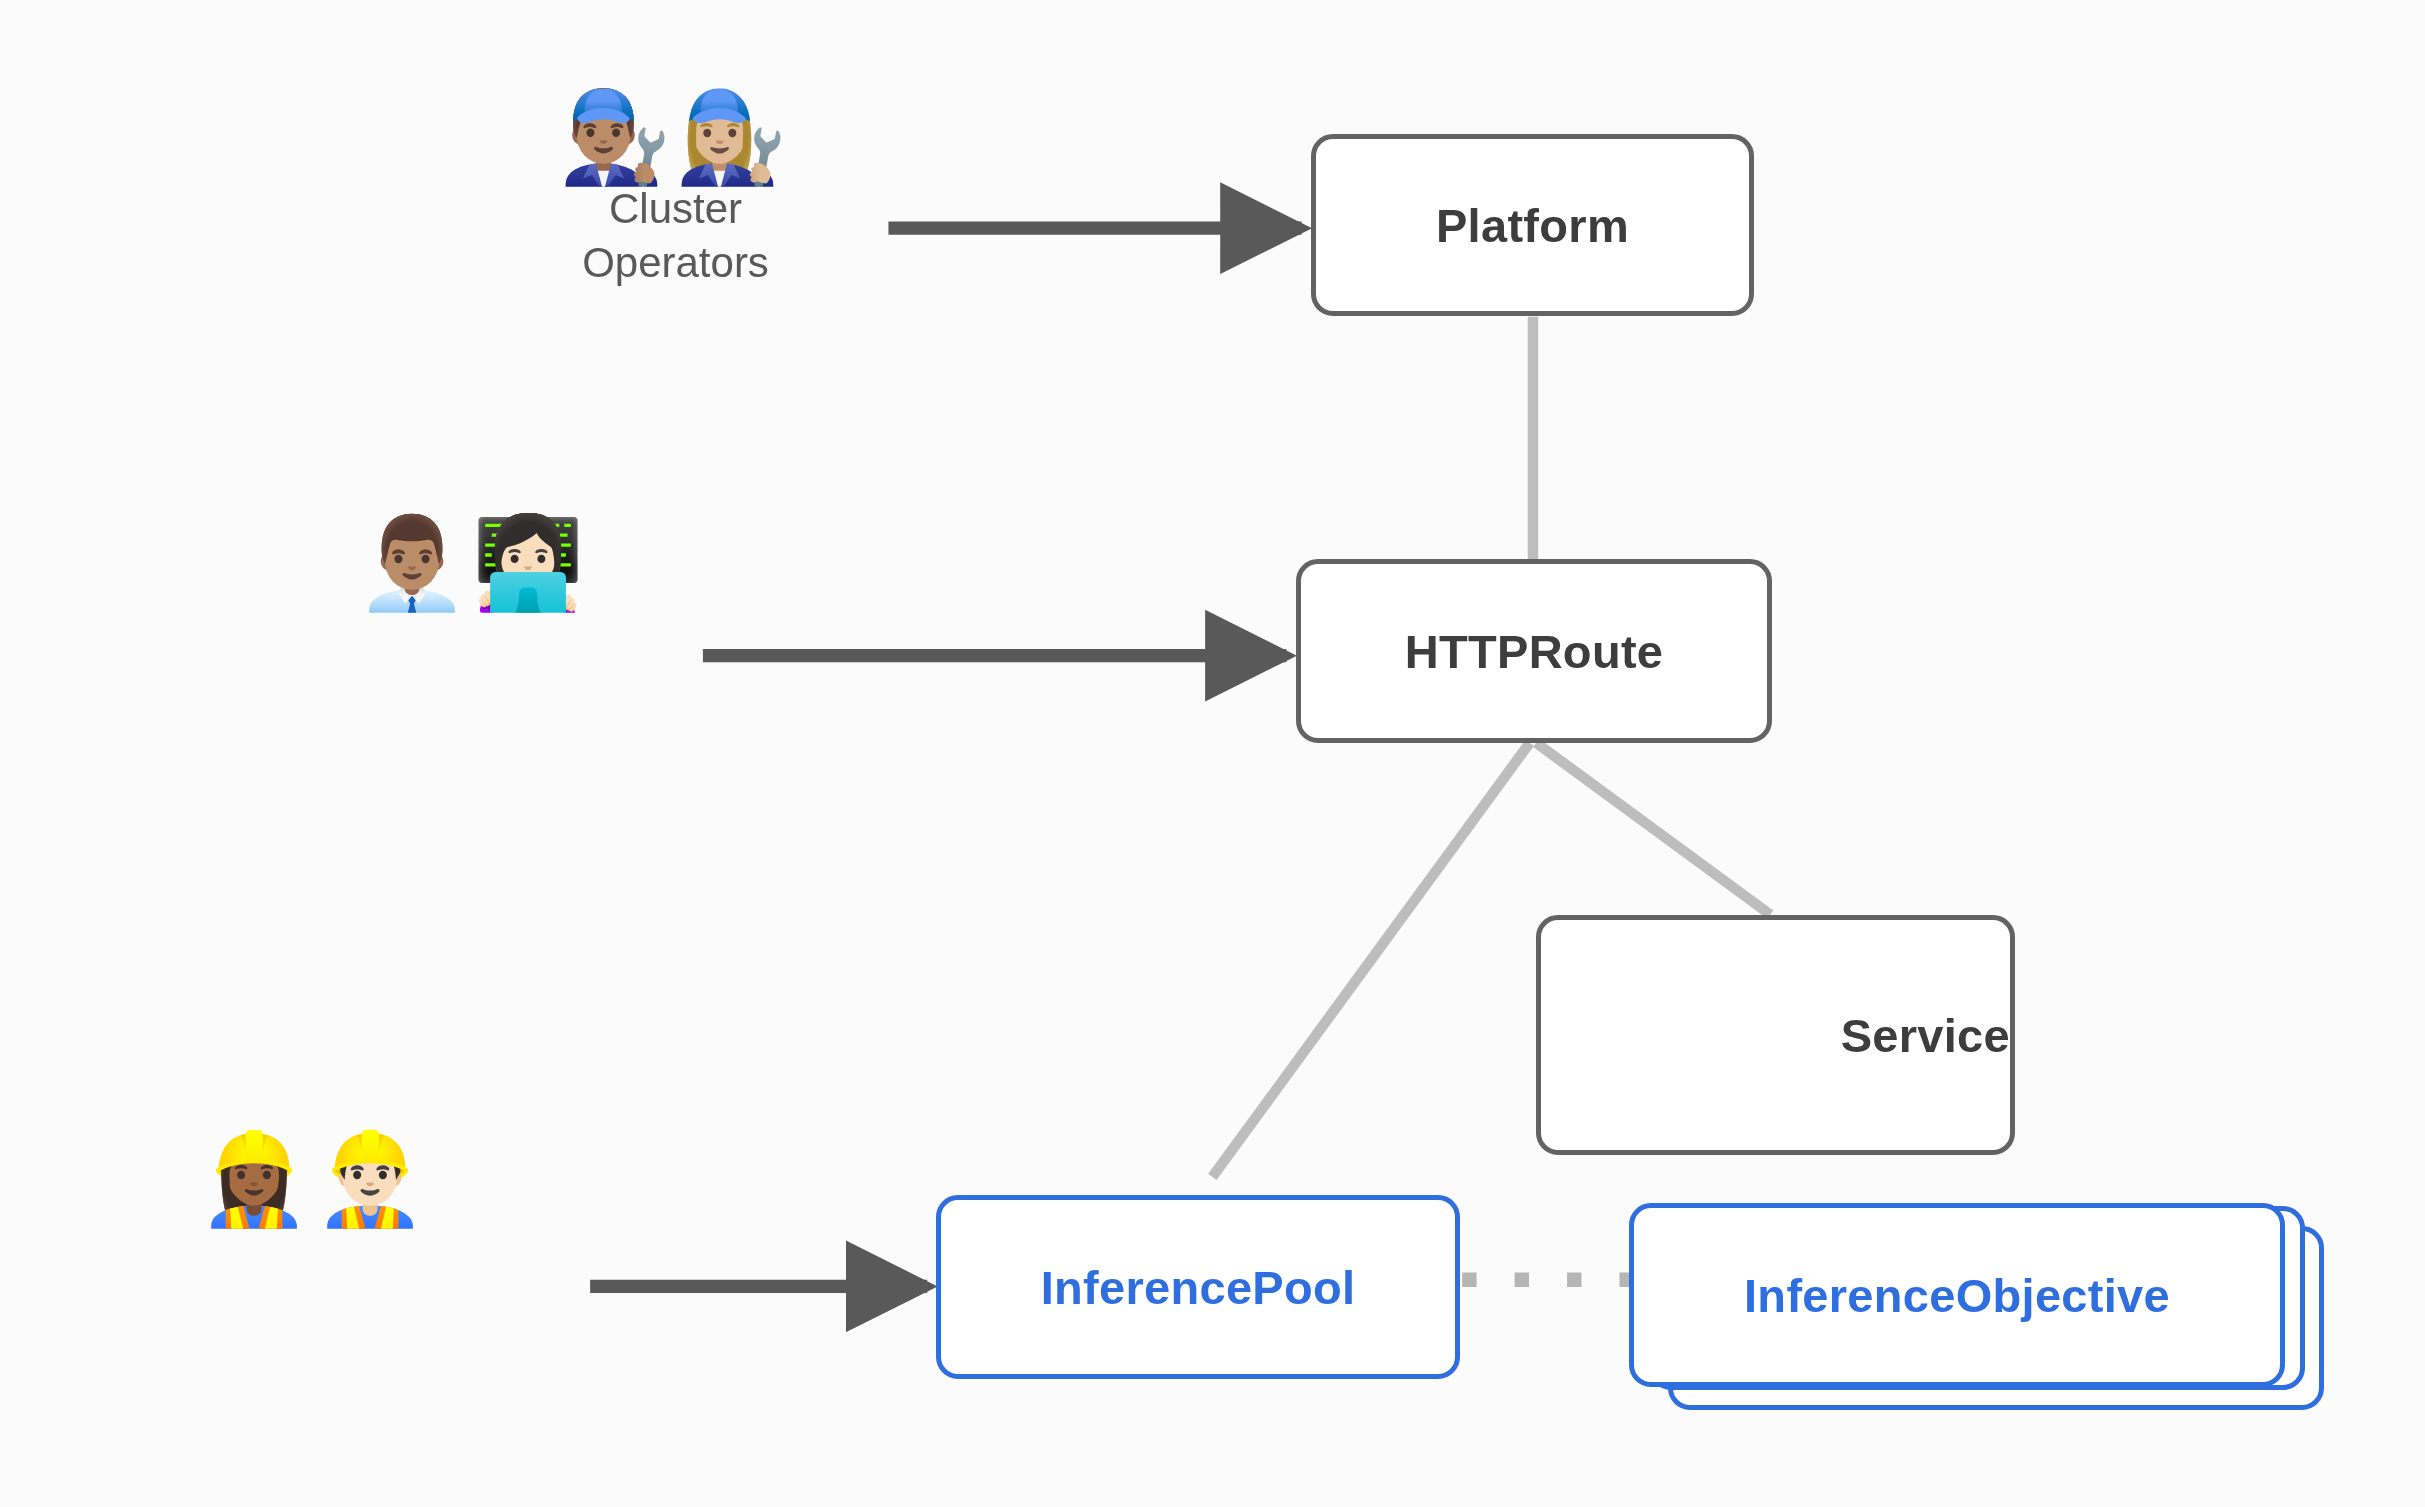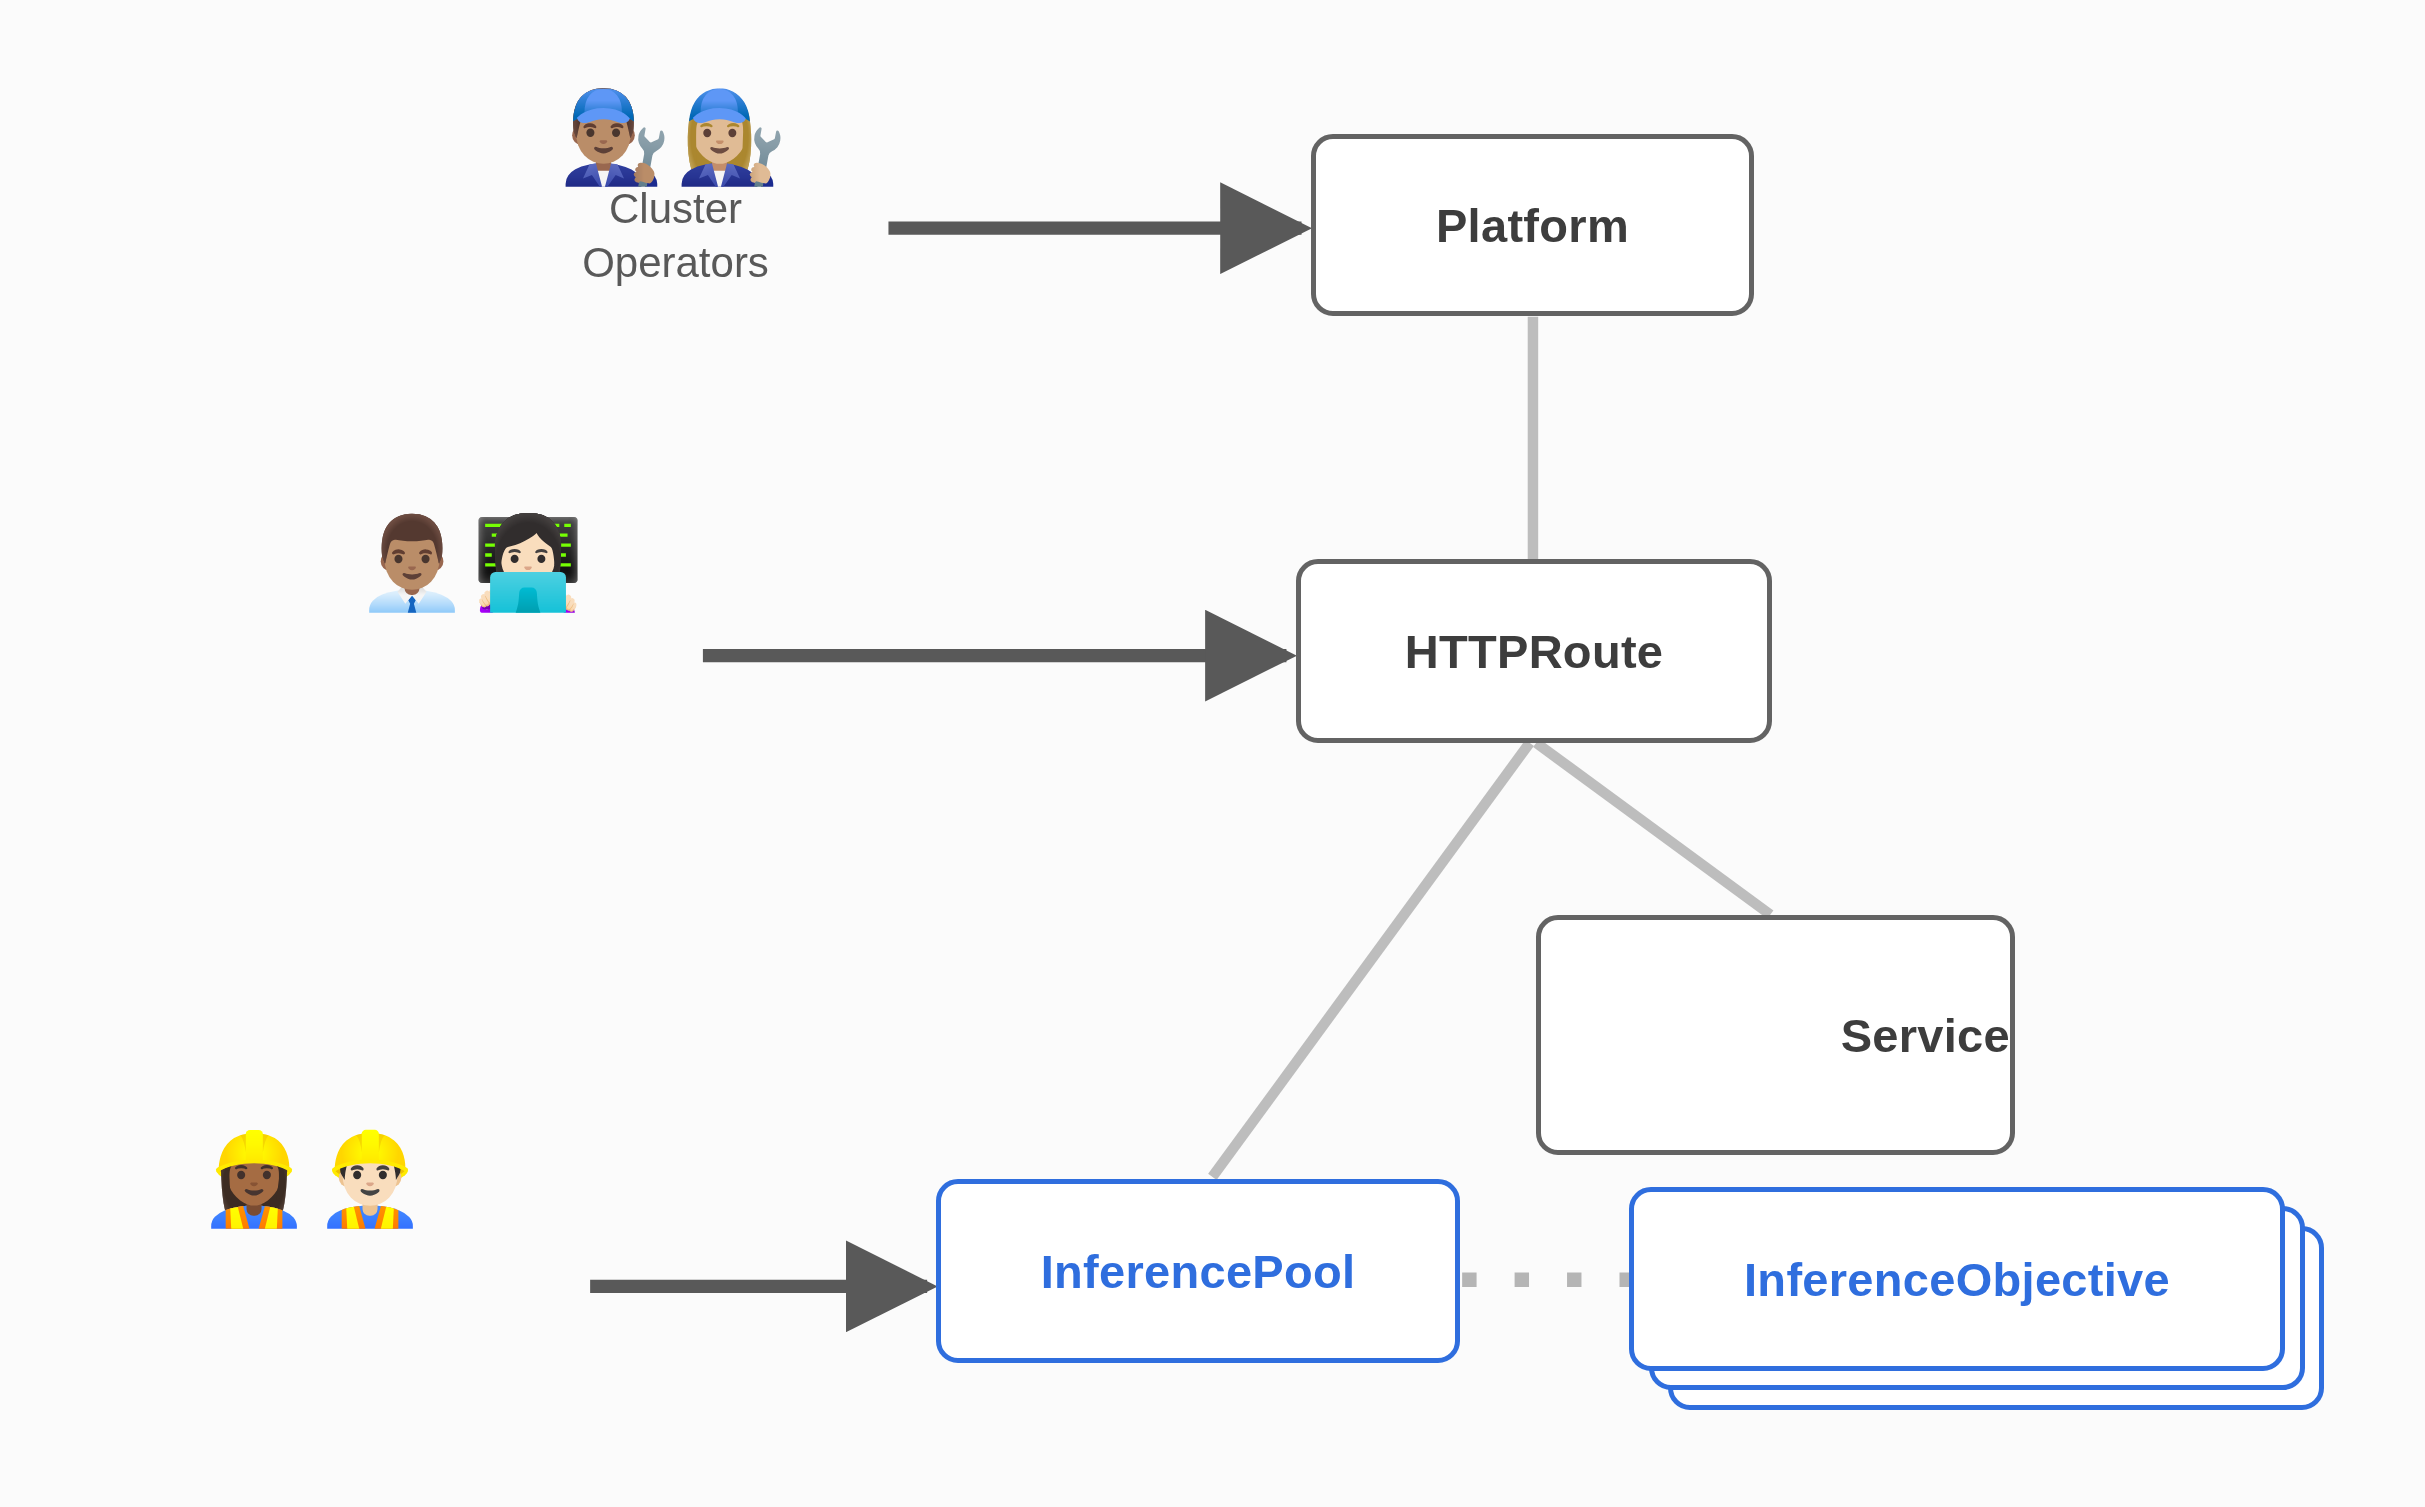--- a/index.html
+++ b/index.html
@@ -61,20 +61,21 @@
     font-weight: bold;
     text-align: center;
   }
   .node-gray {
     border: 5.9px solid #636363;
     color: #3d3d3d;
   }
   .node-blue {
     border: 5.9px solid #2f6ede;
     color: #2f6ede;
+    margin-top: 16px;
   }
   .node-label {
     font-size: 47px;
     letter-spacing: 0.3px;
     white-space: nowrap;
   }
   
   .stack-card {
     position: absolute;
     box-sizing: border-box;

